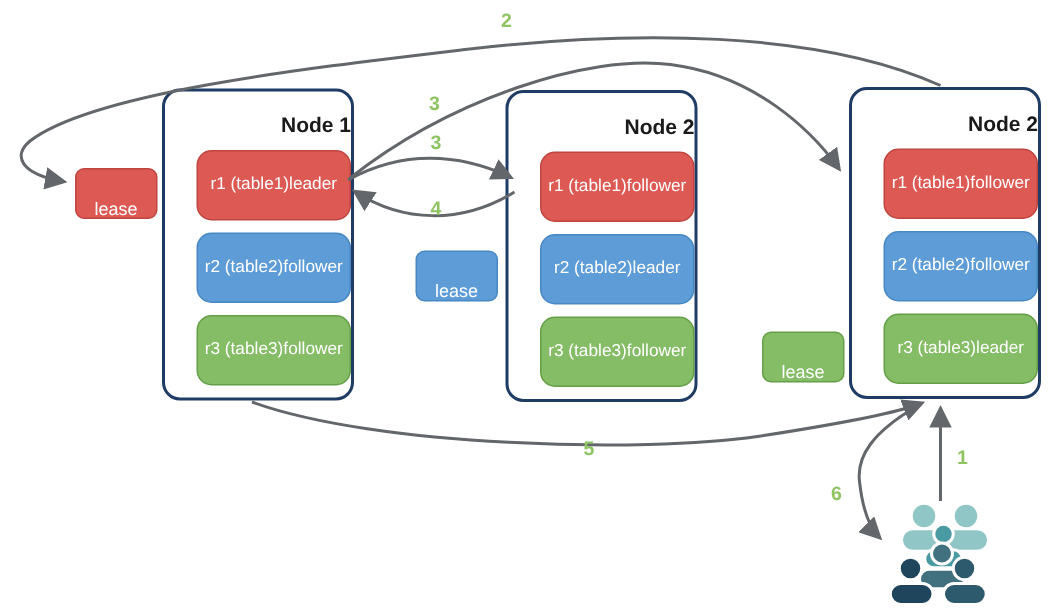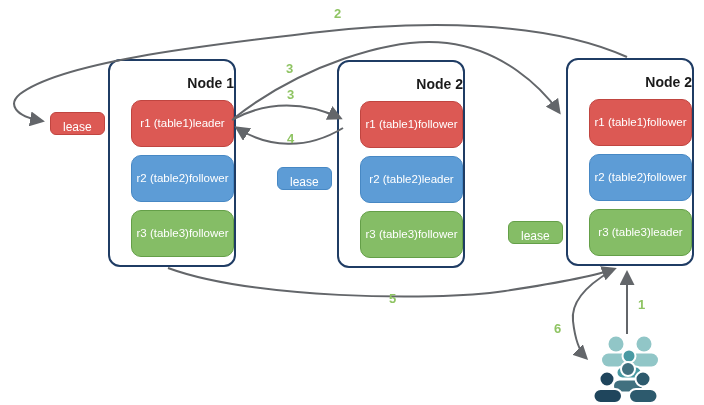--- a/index.html
+++ b/index.html
@@ -28,21 +28,21 @@
     color: #ffffff; font-size: 11.5px; line-height: 1.28; text-align: center;
     display: flex; flex-direction: row; justify-content: center; align-items: center;
     margin-bottom: 8px;
   }
   .replica.red   { background: var(--red, #dc5954);  border: 1.5px solid var(--red-border, #c04540); }
   .replica.blue  { background: var(--blue, #5d9cd6); border: 1.5px solid var(--blue-border, #4788c4); }
   .replica.green { background: var(--green, #85bd66);border: 1.5px solid var(--green-border, #649f48); }
 
   
   .lease {
-    position: absolute; height: 23px; box-sizing: border-box; padding: 4px 12px;
+    position: absolute; height: 34px; box-sizing: border-box; padding: 16px 12px;
     border-radius: 6px; color: #ffffff; font-size: 12px; line-height: 21px; z-index: 2;
   }
   .lease.red   { left: 50px;  top: 112px; background: var(--red, #dc5954);  border: 1.5px solid var(--red-border, #c04540); }
   .lease.blue  { left: 277px; top: 167px; background: var(--blue, #5d9cd6); border: 1.5px solid var(--blue-border, #4788c4); }
   .lease.green { left: 508px; top: 221px; background: var(--green, #85bd66);border: 1.5px solid var(--green-border, #649f48); }
 
   
   .step {
     position: absolute; font-weight: bold; font-size: 13px;
     color: var(--step, #8fc463); z-index: 4;

